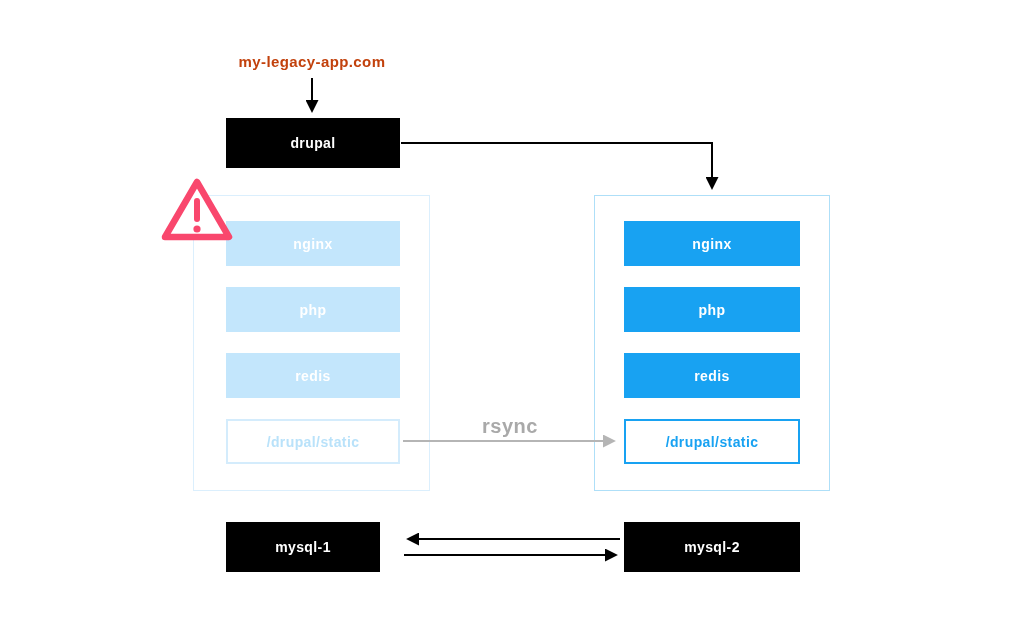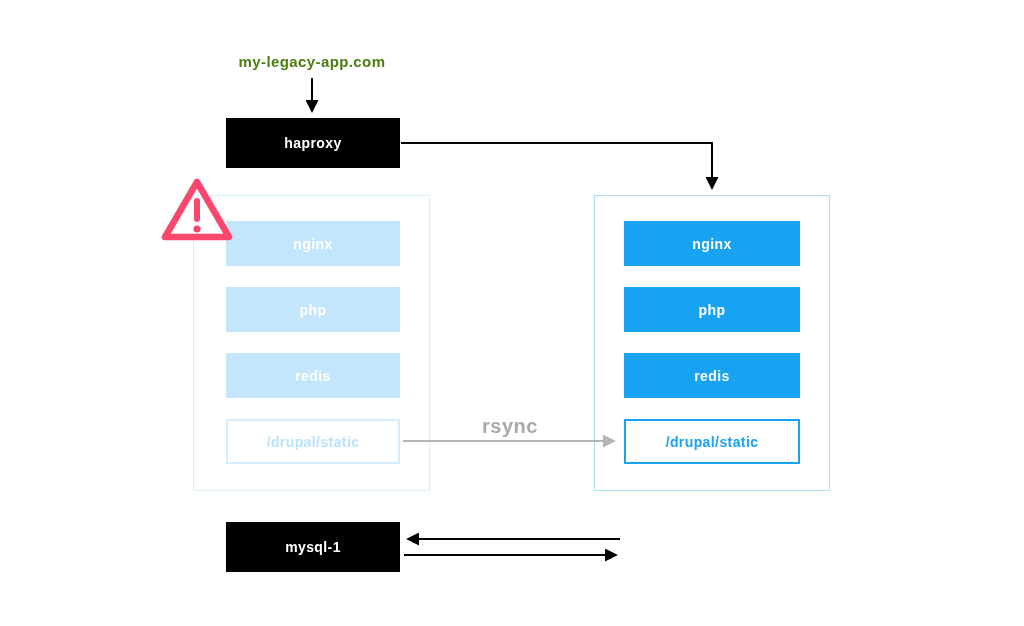--- a/index.html
+++ b/index.html
@@ -41,21 +41,21 @@
   .group {
     background: #ffffff;
     border: 1px solid;
   }
   .group-left  { border-color: #dbeffd; }
   .group-right { border-color: #aedff8; }
 
   .domain-label {
     font-weight: 700;
     font-size: 15px;
-    color: #4d7c0f;
+    color: #c2410c;
     text-align: center;
     letter-spacing: 0.4px;
   }
 
   .rsync-label {
     font-weight: 700;
     font-size: 20px;
     color: #a9a9a9;
     text-align: center;
     letter-spacing: 0.5px;
@@ -74,21 +74,21 @@
   .z3 { z-index: 3; text-align: center; }
 </style>
 </head>
 <body>
 
 <div class="canvas">
 
   <div class="abs domain-label" style="left:200px; top:53px; width:224px;">my-legacy-app.com</div>
 
   <div class="abs node black-node z2" style="left:226px; top:118px; width:174px; height:50px;">
-    <span>haproxy</span>
+    <span>drupal</span>
   </div>
 
   <div class="abs group group-left z2" style="left:193px; top:195px; width:237px; height:296px;"></div>
 
   <div class="abs node faded-node z3" style="left:226px; top:221px; width:174px; height:45px;">
     <span>nginx</span>
   </div>
   <div class="abs node faded-node z3" style="left:226px; top:287px; width:174px; height:45px;">
     <span>php</span>
   </div>
@@ -109,22 +109,25 @@
   </div>
   <div class="abs node blue-node z3" style="left:624px; top:353px; width:176px; height:45px;">
     <span>redis</span>
   </div>
   <div class="abs node static-node-right z3" style="left:624px; top:419px; width:176px; height:45px;">
     <span>/drupal/static</span>
   </div>
 
   <div class="abs rsync-label" style="left:475px; top:415px; width:70px;">rsync</div>
 
-  <div class="abs node black-node z2" style="left:226px; top:522px; width:174px; height:50px;">
+  <div class="abs node black-node z2" style="left:226px; top:522px; width:154px; height:50px;">
     <span>mysql-1</span>
+  </div>
+  <div class="abs node black-node z2" style="left:624px; top:522px; width:176px; height:50px;">
+    <span>mysql-2</span>
   </div>
 
   <div class="abs warning-wrap" style="left:156px; top:172px; width:82px; height:78px;">
     <svg width="82" height="78" viewBox="0 0 82 78">
       <polygon points="41,10 73,65 9,65" fill="#ffffff" stroke="#f9476d" stroke-width="6.5" stroke-linejoin="round"></polygon>
       <line x1="41" y1="29" x2="41" y2="47" stroke="#f9476d" stroke-width="6" stroke-linecap="round"></line>
       <circle cx="41" cy="57" r="3.6" fill="#f9476d"></circle>
     </svg>
   </div>
 

